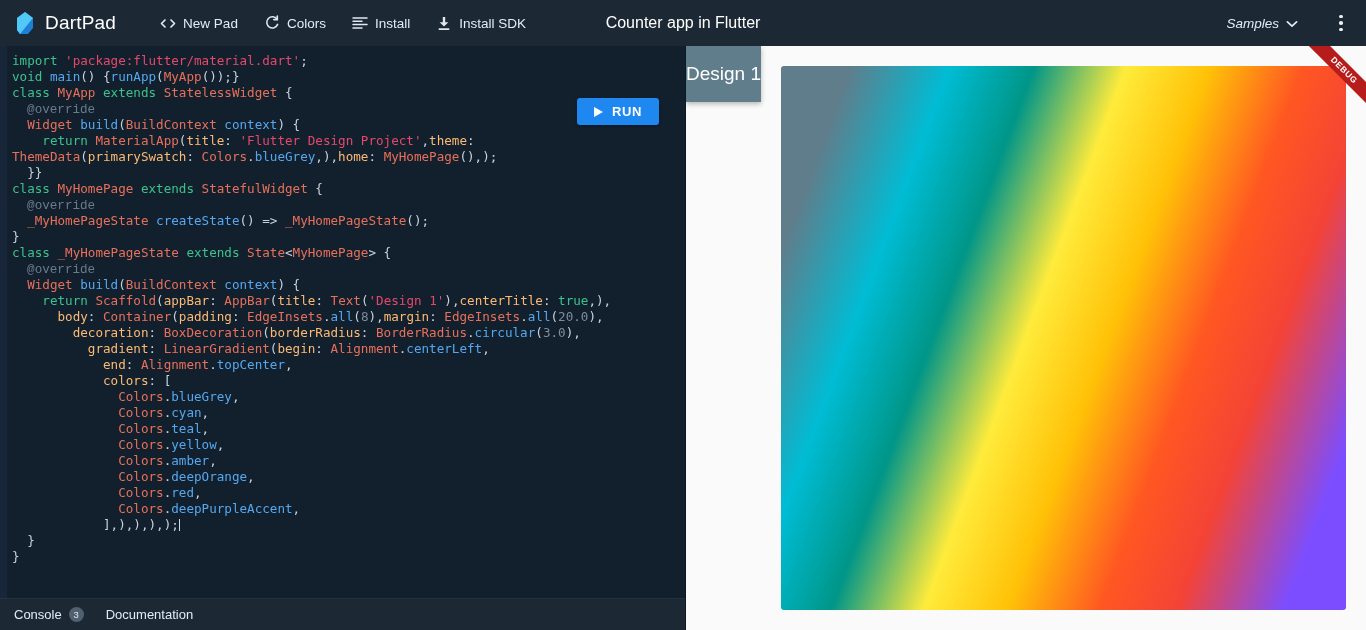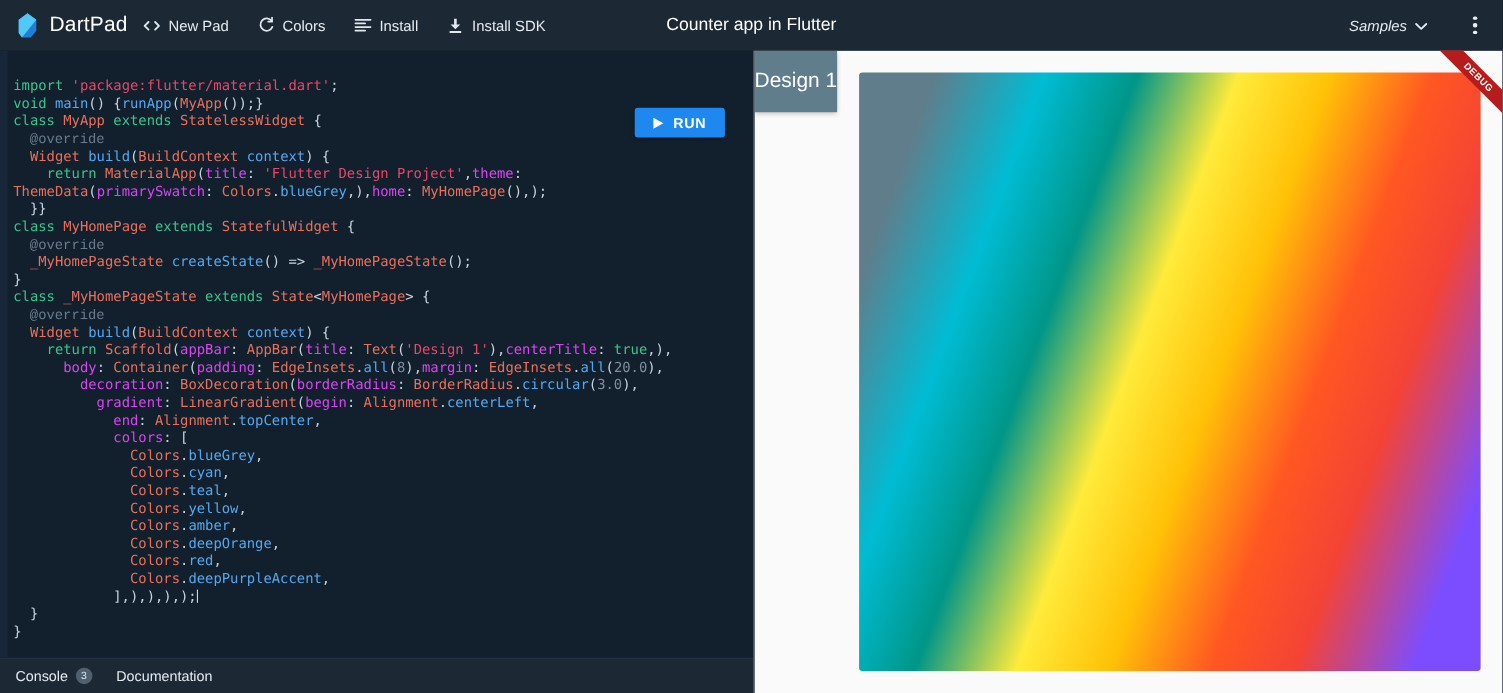--- a/index.html
+++ b/index.html
@@ -13,21 +13,21 @@
   .app{ width:1366px; height:630px; display:flex; flex-direction:column; position:relative; }
 
   
   .header{
     height:46px; min-height:46px;
     background:#1c2834;
     display:flex; align-items:center;
     padding:0 10px 0 14px;
     position:relative; z-index:20;
   }
-  .brand{ display:flex; align-items:center; gap:9px; margin-right:4px; }
+  .brand{ display:flex; align-items:center; gap:9px; margin-right:34px; }
   .logo{ width:22px; height:24px; position:relative; display:block; }
   .brand-name{ font-size:19px; font-weight:500; letter-spacing:.2px; color:#ffffff; }
 
   .hbtn{
     display:flex; align-items:center; gap:7px;
     padding:5px 10px; margin-right:6px;
     font-size:13.5px; color:#e4ebf2; cursor:pointer;
     border-radius:3px; white-space:nowrap;
   }
   .hicon{ display:flex; align-items:center; justify-content:center; width:16px; height:16px; color:#dfe7ef; }
@@ -52,34 +52,34 @@
   .body{ flex:1; display:flex; min-height:0; position:relative; }
 
   
   .editor-pane{
     width:685px; min-width:685px; background:#12202e;
     display:flex; flex-direction:column; position:relative;
   }
   .editor-scroll{ flex:1; position:relative; overflow:hidden; }
   .gutter{ position:absolute; left:0; top:0; bottom:0; width:7px; background:#18263a; }
   .code{
-    position:absolute; left:12px; top:24px; right:0;
+    position:absolute; left:12px; top:7px; right:0;
     font-family:"DejaVu Sans Mono","Liberation Mono",monospace;
     font-size:12.6px; line-height:16px; white-space:pre;
     letter-spacing:0px;
   }
   .code .ln{ height:16px; }
   .k   { color:#3dc28b; }            
   .typ { color:#e8705a;text-align:right; }            
   .fn  { color:#55a8ef; }            
   .str { color:#e5486a; }            
   .cmt { color:#6a7b8c;font-family:Liberation Mono, monospace; }            
   .num { color:#7e8d9c; }            
   .pln { color:#c8d3de; }            
-  .prop{ color:#d946ef; }
+  .prop{ color:#fdba74; }
   .caret{ display:inline-block; width:1px; height:12px; background:#cfd9e3; vertical-align:-2px; }
 
   .run-btn{
     position:absolute; top:52px; right:26px;
     background:#1e88f0; color:#fff; border:none;
     padding:0 17px; height:27px; border-radius:3px;
     font-size:13px; font-weight:600; letter-spacing:.6px;
     display:flex; align-items:center; gap:9px; cursor:pointer; z-index:10;
     box-shadow:0 1px 3px rgba(0,0,0,.35);
   }

